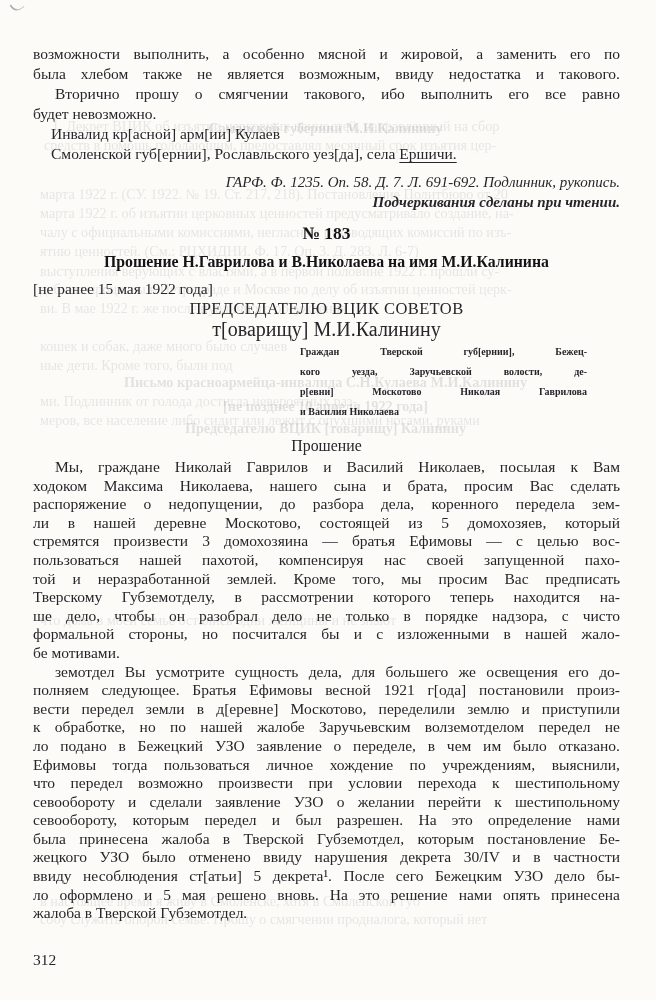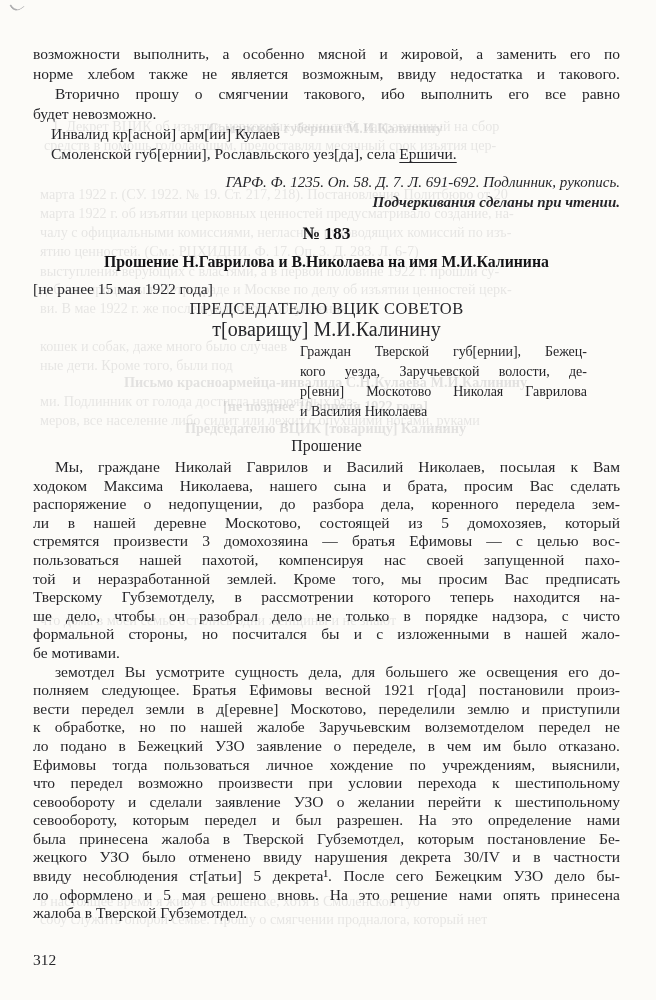--- a/index.html
+++ b/index.html
@@ -17,21 +17,21 @@
   .body-par{font-size:15.5px;line-height:18.6px;}
   .sig{margin-left:18px;font-size:15.5px;line-height:20px;}
   .underline{text-decoration:underline;text-underline-offset:3px;}
   .archive{margin-top:8px;text-align:right;font-style:italic;font-size:15px;line-height:20px;}
   .archive .note{font-weight:600;}
   .doc-number{margin-top:9px;text-align:center;font-weight:bold;font-size:17.5px;line-height:24px;color:#141417;}
   .doc-title{margin-top:6px;text-align:center;font-weight:bold;font-size:15.8px;line-height:22px;color:#141417;}
   .date-note{margin-top:6px;font-size:15.5px;line-height:20px;}
   .addr1{text-align:center;font-size:16.5px;line-height:20px;letter-spacing:.4px;}
   .addr2{text-align:center;font-size:20px;line-height:20px;}
-  .from-block{margin:3px 0 0 267px;width:287px;font-size:14px;line-height:20px;}
+  .from-block{margin:3px 0 0 267px;width:287px;font-size:10px;line-height:20px;font-weight:bold;}
   .subheading{margin-top:13px;text-align:center;font-size:15.8px;line-height:22px;}
   .p1{margin-top:1px;}
   .page-number{position:absolute;left:33px;top:951px;font-size:15.5px;z-index:2;}
   
   .ghost-layer{position:absolute;inset:0;z-index:1;pointer-events:none;}
   .ghost{
     position:absolute;white-space:nowrap;max-width:585px;overflow:hidden;
     font-size:14.2px;color:#77777b;opacity:.16;filter:blur(.6px);
   }
   .ghost.gbold{font-weight:bold;opacity:.19;}
@@ -70,21 +70,21 @@
       <div class="ghost gbold gcenter" style="top: 420px;">Председателю ВЦИК [товарищу] Калинину</div>
       <div class="ghost" style="top: 612px; left: 40px;">что дома в моей семье остались одни женщины и не знают</div>
       <div class="ghost" style="top: 893px; left: 40px;">в настоящее время я живу в Смоленске, хотя в Смоленской губ</div>
       <div class="ghost" style="top: 911px; left: 40px;">собу служить опорой семье. Прошу о смягчении продналога, который нет</div>
     </div>
 
   <div class="col">
 
     <div class="top-par">
         <div class="jline">возможности выполнить, а особенно мясной и жировой, а заменить его по</div>
-        <div class="jline">норме хлебом также не является возможным, ввиду недостатка и такового.</div>
+        <div class="jline">была хлебом также не является возможным, ввиду недостатка и такового.</div>
       </div>
 
     <div class="top-par indent">
         <div class="jline">Вторично прошу о смягчении такового, ибо выполнить его все равно</div>
         <div class="jline jlast">будет невозможно.</div>
       </div>
 
     <div class="sig">Инвалид кр[асной] арм[ии] Кулаев</div>
     <div class="sig"><span>Смоленской губ[ернии], Рославльского уез[да], села </span><span class="underline">Ершичи.</span></div>
 

